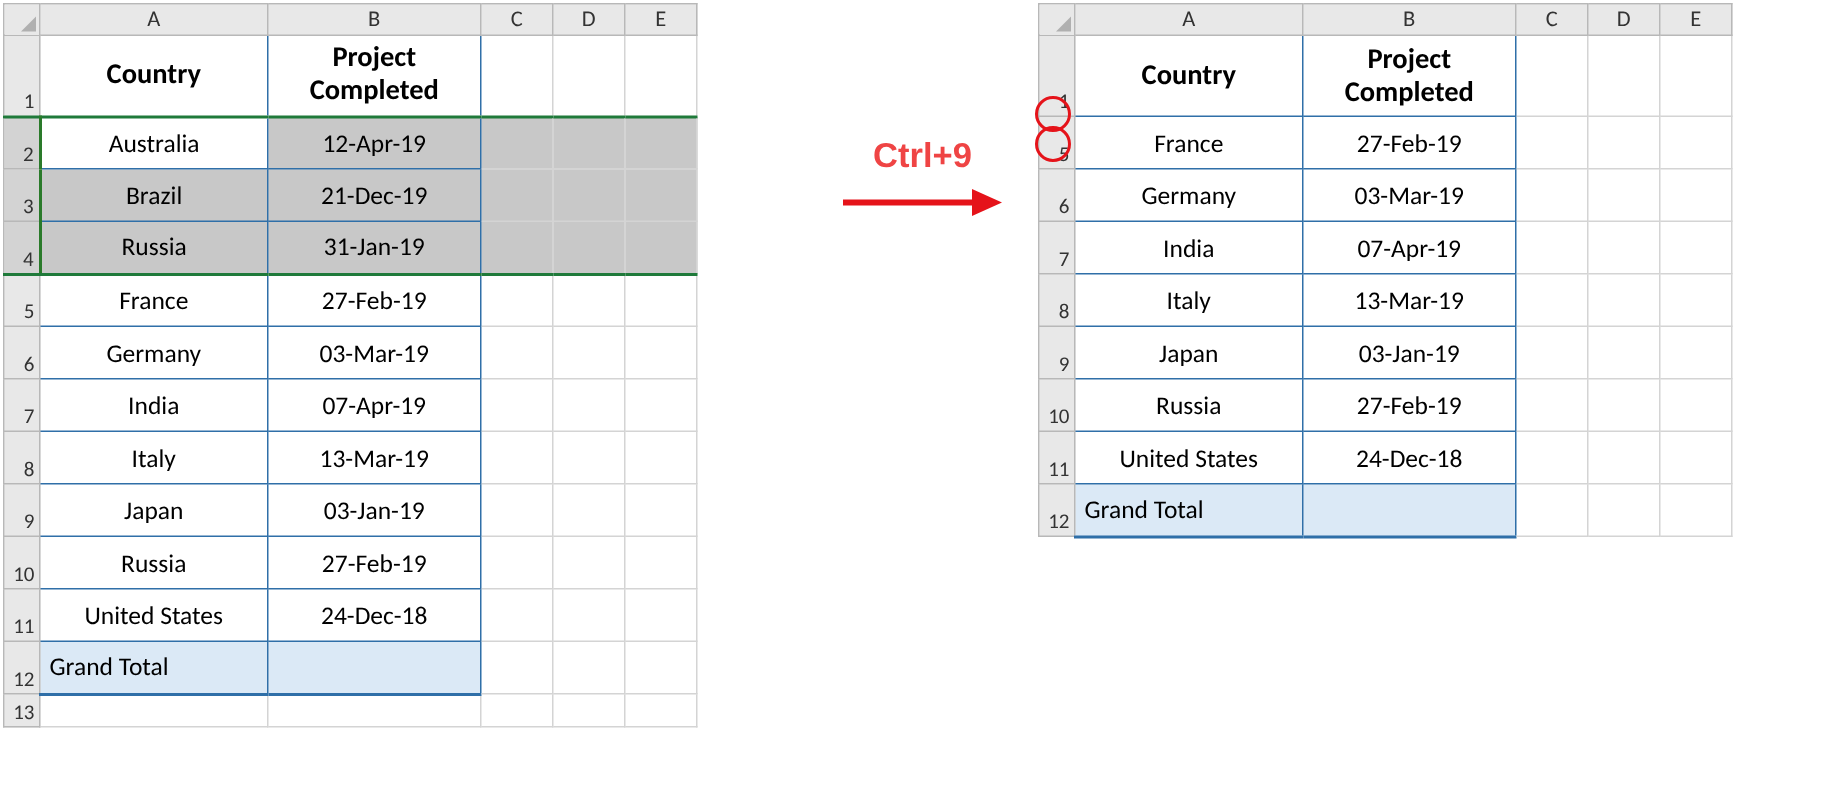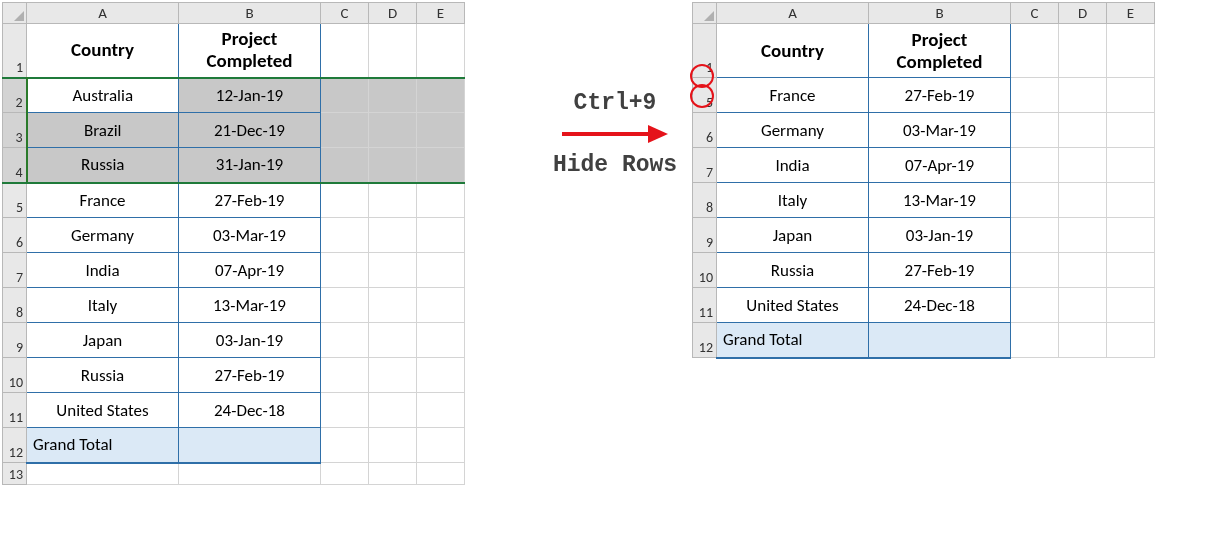--- a/index.html
+++ b/index.html
@@ -94,24 +94,24 @@
     border-radius: 50%;
     pointer-events: none;
   }
 
   .annot {
     position: absolute;
     left: 540px;
     top: 90px;
     width: 150px;
     text-align: center;
-    color: #404040;
+    color: #ef4444;
     font-weight: bold;
     font-size: 23px;
-    font-family: Liberation Mono, monospace;
+    font-family: Liberation Sans, sans-serif;
   }
   .arrow {
     margin: 6px auto;
   }
   .arrow svg { display: block; margin: 0 auto; }
 
   .smallrow .cell { height: 22px; }
 </style>
 </head>
 <body>
@@ -131,21 +131,21 @@
     <td class="cell colA hdrcell">Country</td>
     <td class="cell colB hdrcell" style="white-space:pre-line">Project
 Completed</td>
     <td class="cell narrow"></td>
     <td class="cell narrow"></td>
     <td class="cell narrow"></td>
   </tr>
   <tr class="selrow first">
     <td class="rowhdr sel">2</td>
     <td class="cell colA datacell" style="background:#fff">Australia</td>
-    <td class="cell colB datacell">12-Jan-19</td>
+    <td class="cell colB datacell">12-Apr-19</td>
     <td class="cell narrow"></td>
     <td class="cell narrow"></td>
     <td class="cell narrow"></td>
   </tr>
   <tr class="selrow">
     <td class="rowhdr sel">3</td>
     <td class="cell colA datacell">Brazil</td>
     <td class="cell colB datacell">21-Dec-19</td>
     <td class="cell narrow"></td>
     <td class="cell narrow"></td>
@@ -235,21 +235,20 @@
   </table>
 
 <div class="annot">
   <div>Ctrl+9</div>
   <div class="arrow">
     <svg width="110" height="24" viewBox="0 0 110 24">
       <line x1="2" y1="12" x2="92" y2="12" stroke="#e5131a" stroke-width="4"></line>
       <polygon points="88,3 108,12 88,21" fill="#e5131a"></polygon>
     </svg>
   </div>
-  <div>Hide Rows</div>
 </div>
 
 <table class="sheet sheet-right">
   <tbody>
       <tr class="colhdr">
     <td class="corner"></td>
     <td class="colA">A</td>
     <td class="colB">B</td>
     <td class="narrow">C</td>
     <td class="narrow">D</td>

